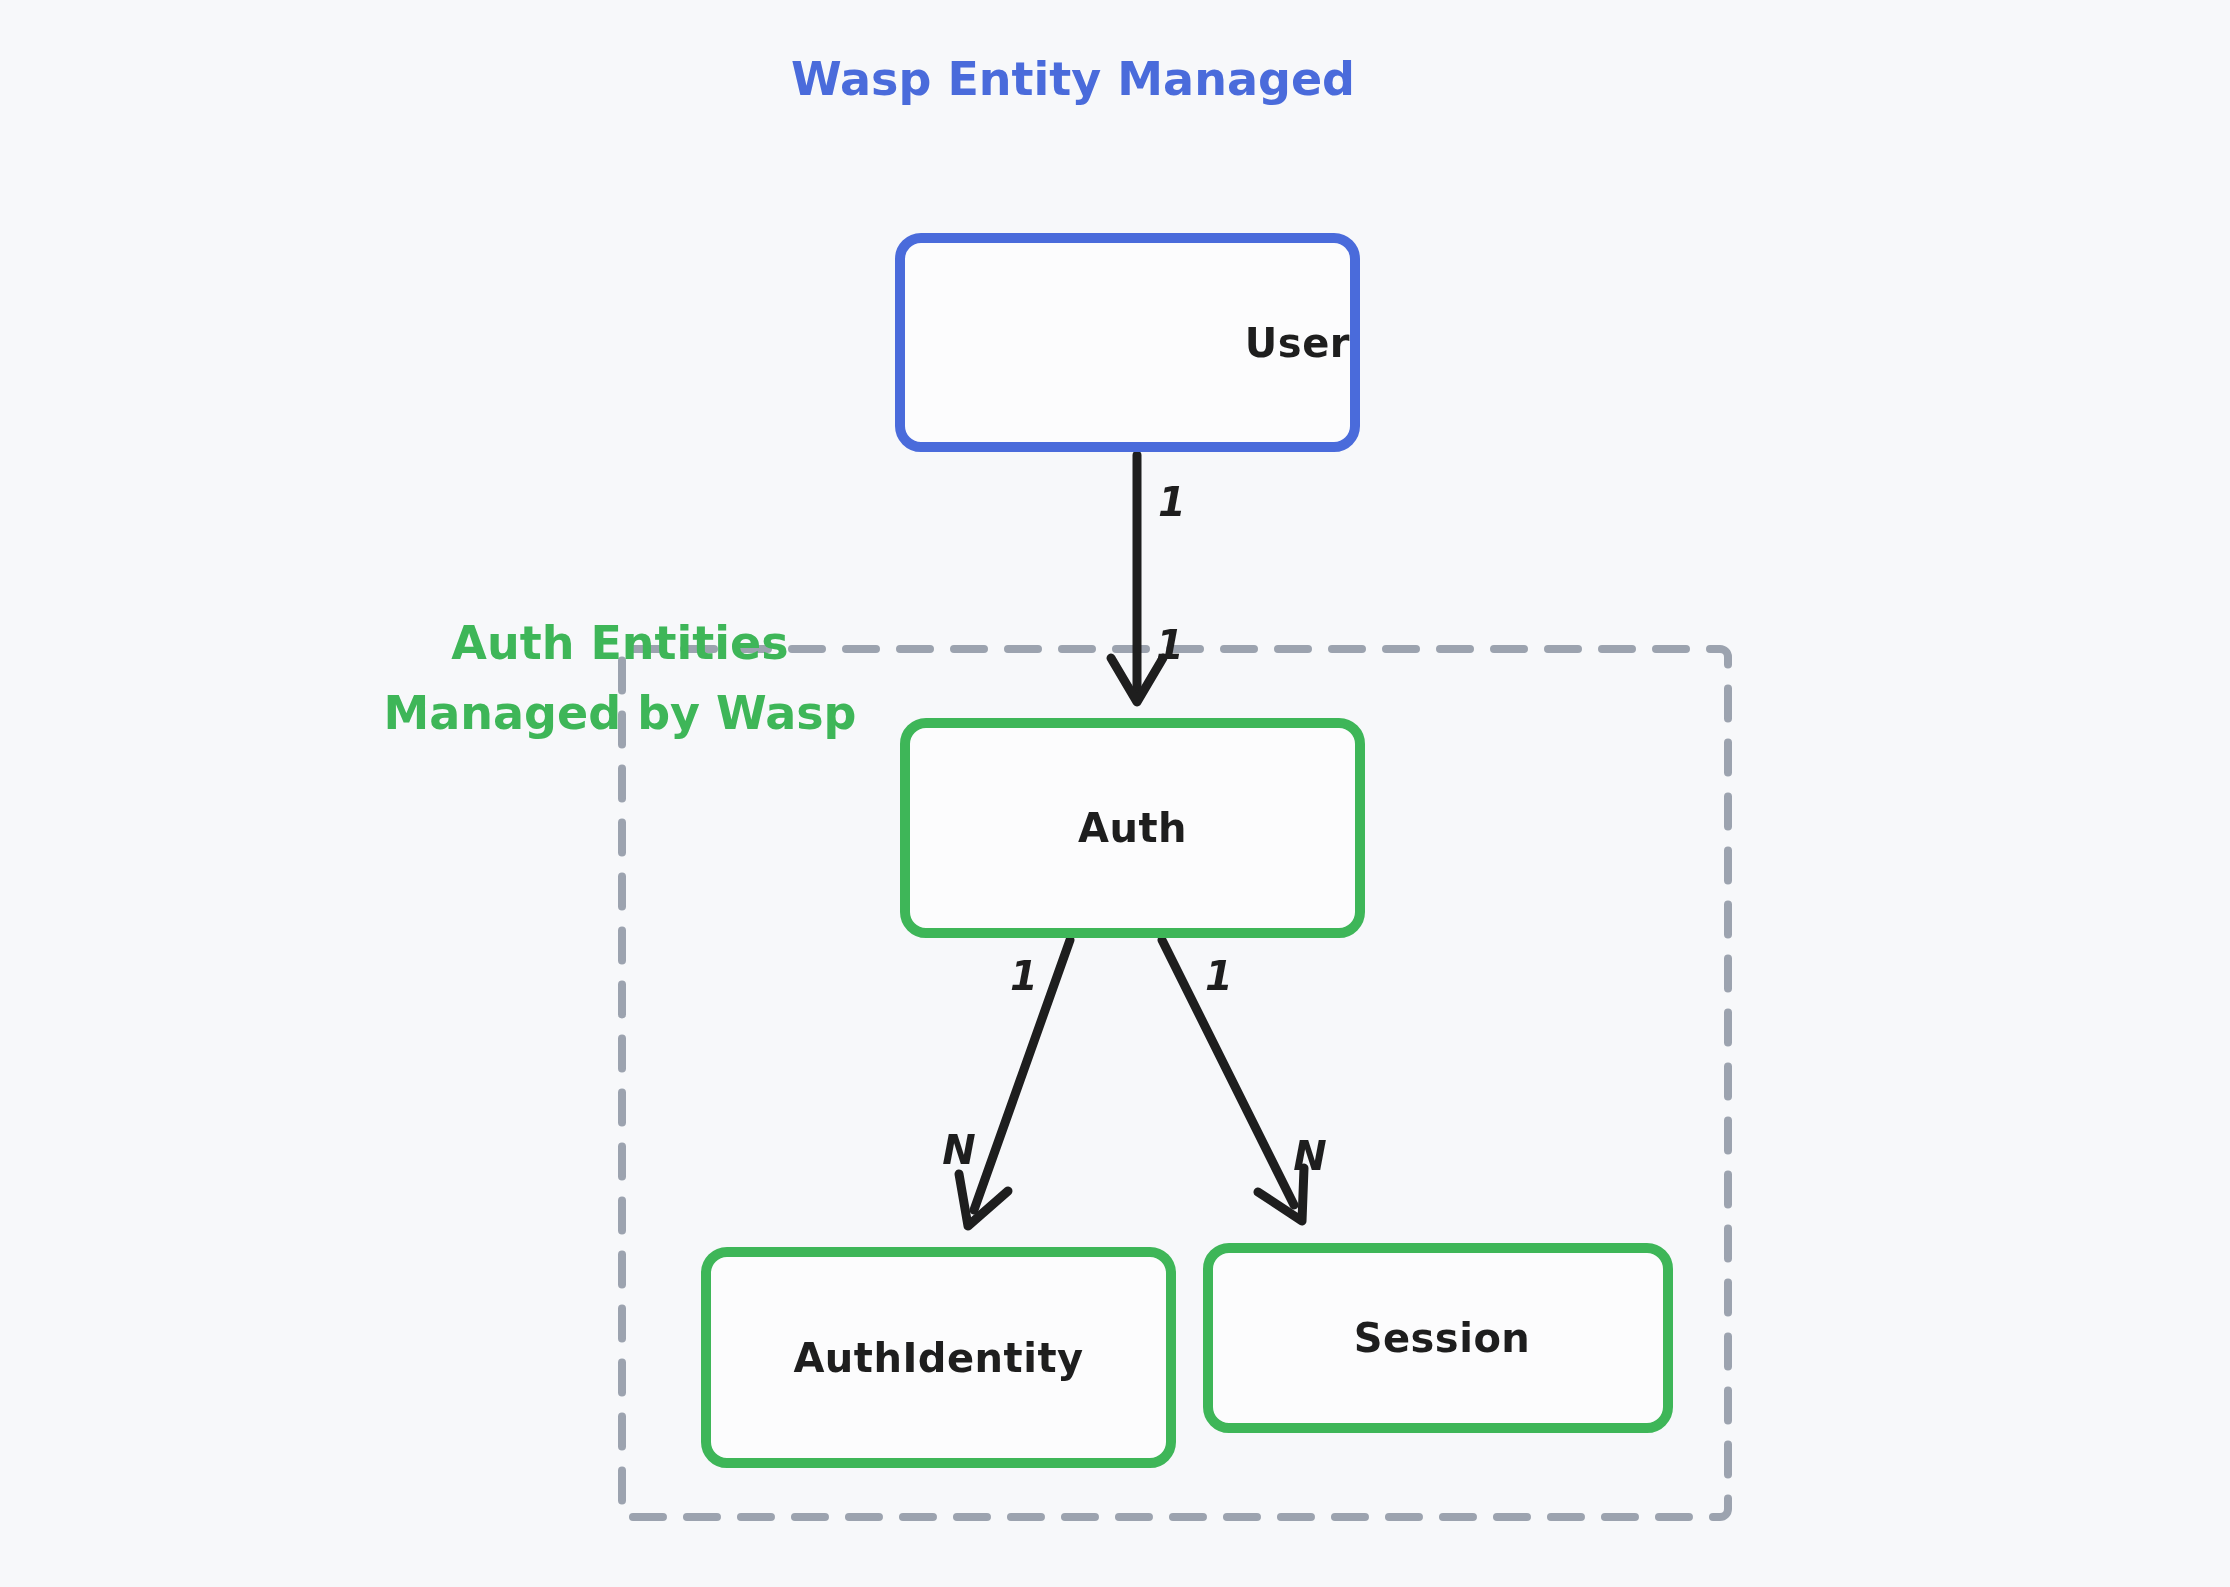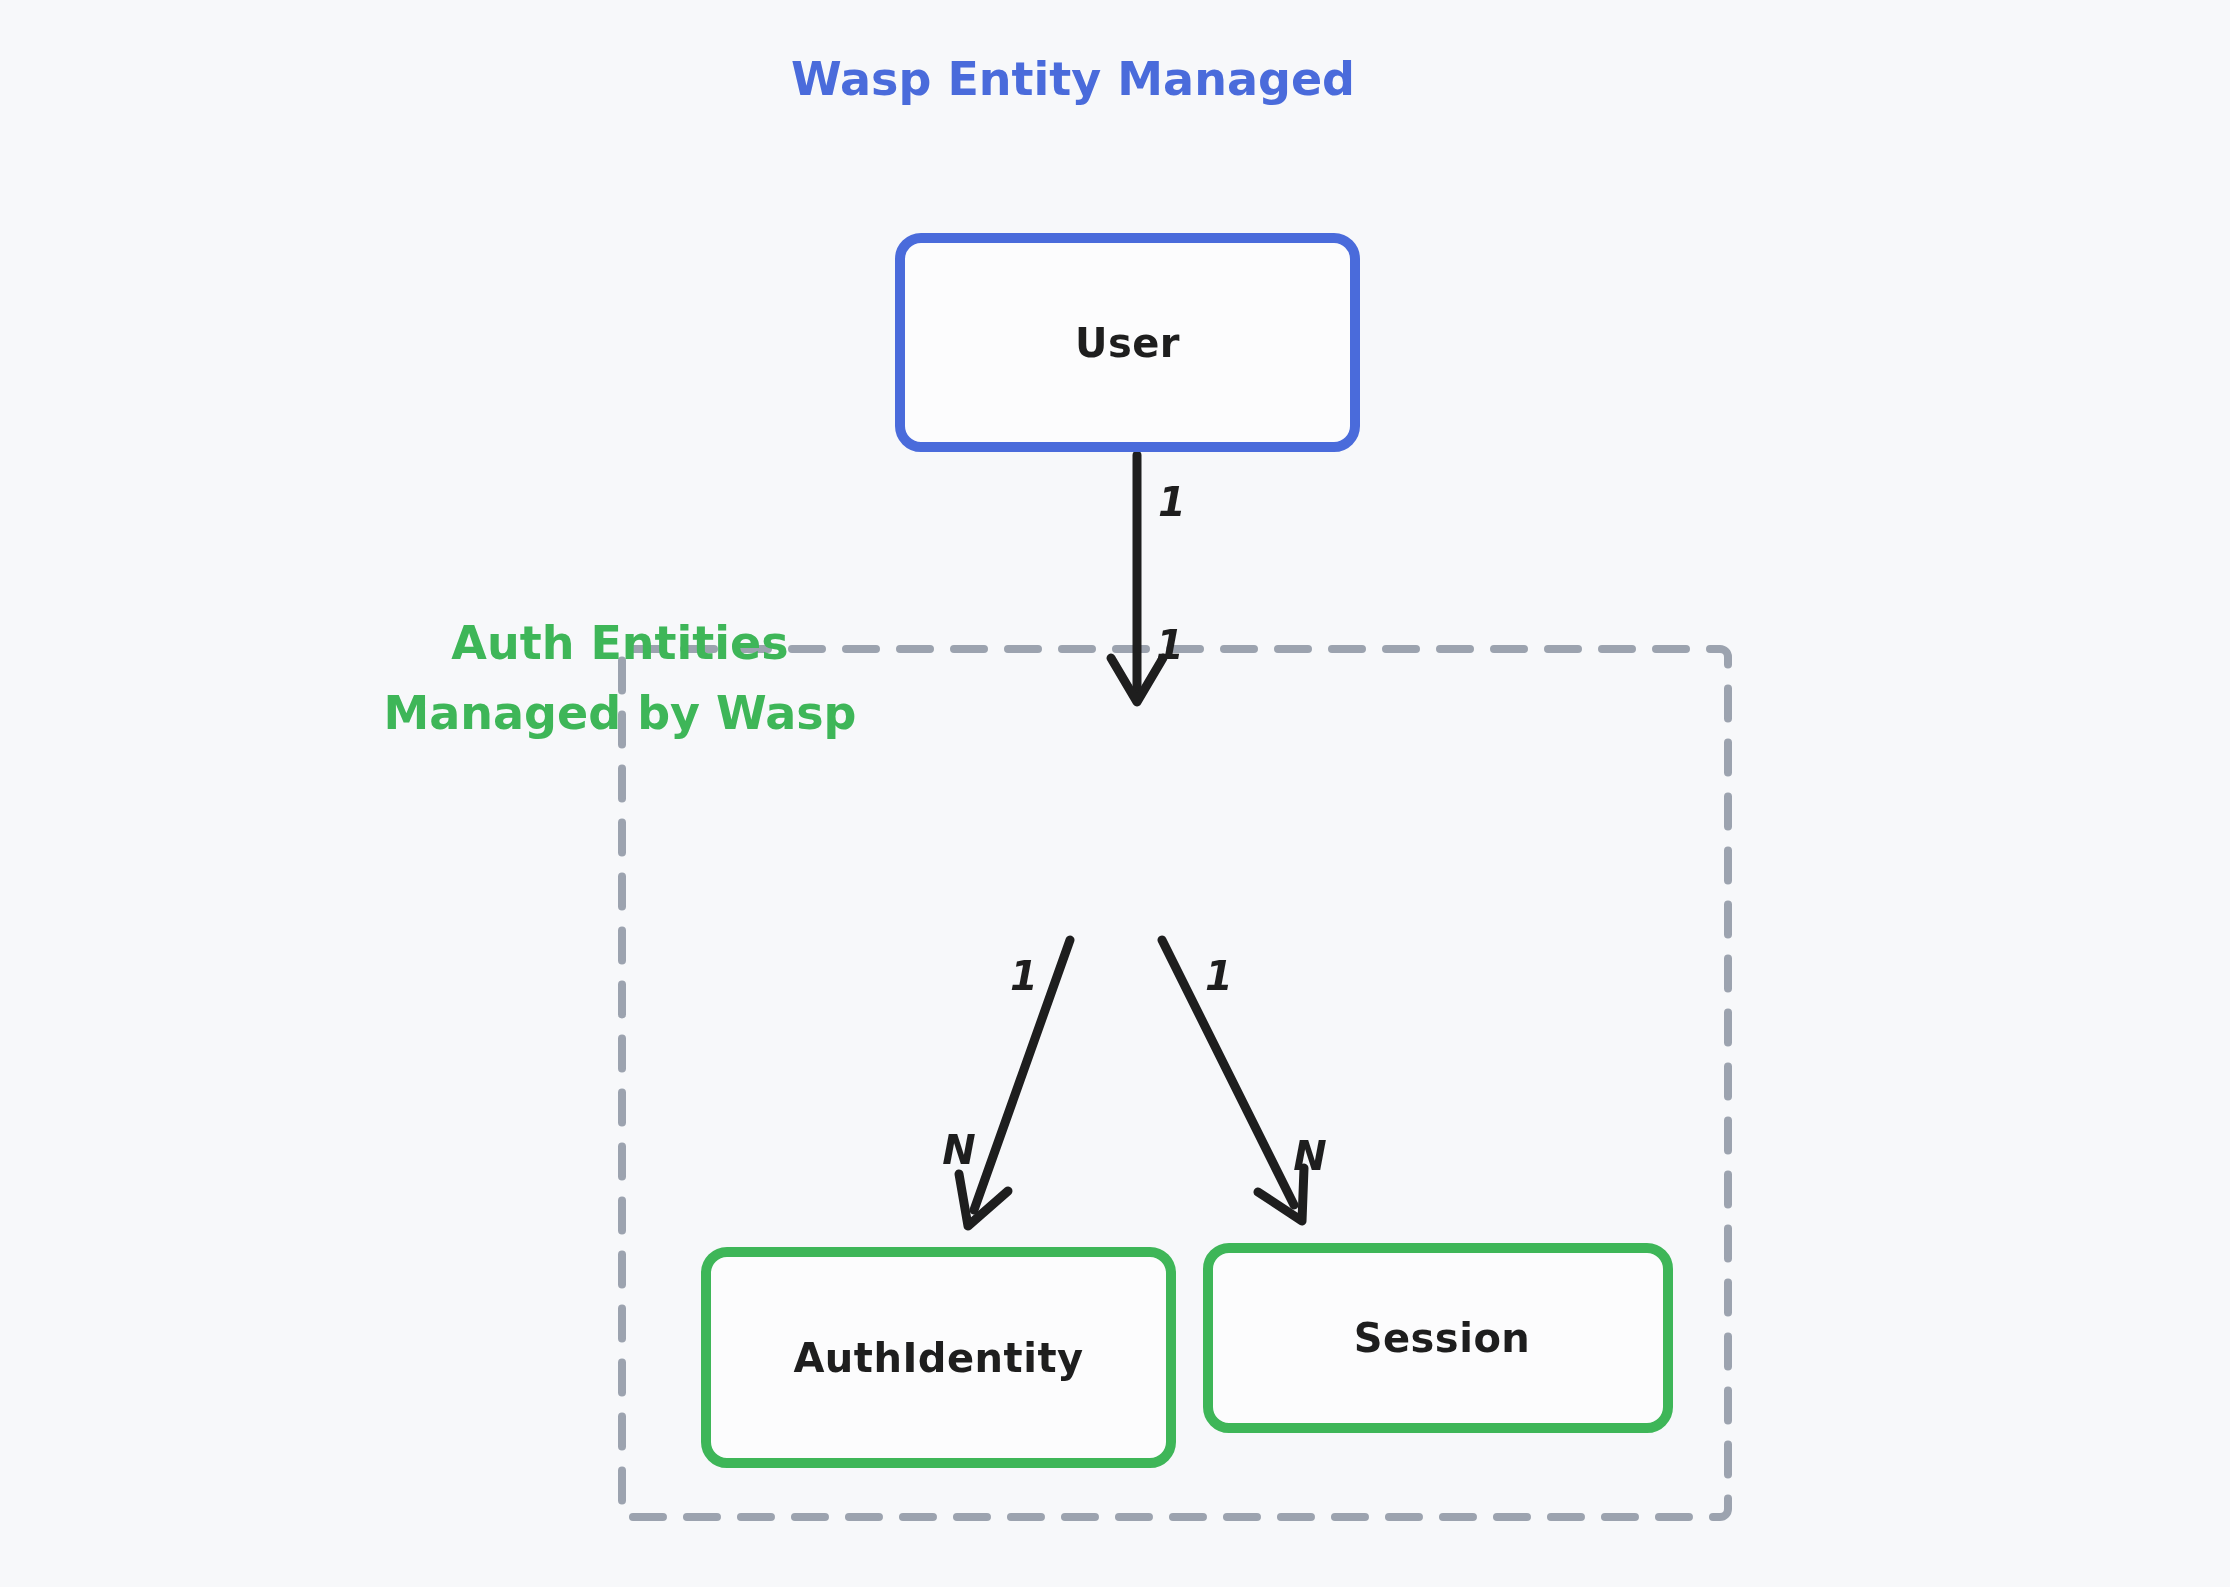--- a/index.html
+++ b/index.html
@@ -49,21 +49,21 @@
     align-items:center;
     justify-content:center;
     box-sizing:border-box;
   }
   .node-label{
     font-size:40px;
     font-weight:700;
     color:var(--ink);
     letter-spacing:0.5px;
   }
-  .node-user{ left:895px; top:233px; width:465px; height:219px; border:10px solid var(--blue); }
+  .node-user{ left:895px; top:233px; width:465px; height:219px; border:10px solid var(--blue);justify-content:flex-end; }
   .node-auth{ left:900px; top:718px; width:465px; height:220px; border:10px solid var(--green); }
   .node-authidentity{ left:685px; top:1247px; width:475px; height:221px; border:10px solid var(--green);margin-left:16px; }
   .node-session{ left:1203px; top:1243px; width:470px; height:190px; border:10px solid var(--green);padding-left:8px; }
   .annotation{
     position:absolute;
     text-align:center;
     font-weight:700;
     font-size:46px;
     line-height:70px;
     white-space:nowrap;
@@ -116,20 +116,23 @@
 
   <div class="annotation group-annotation">
     <div>Auth Entities</div>
     <div>Managed by Wasp</div>
   </div>
 
   <div class="node node-user">
     <span class="node-label">User</span>
   </div>
 
+  <div class="node node-auth">
+    <span class="node-label">Auth</span>
+  </div>
 
   <div class="node node-authidentity">
     <span class="node-label">AuthIdentity</span>
   </div>
 
   <div class="node node-session">
     <span class="node-label">Session</span>
   </div>
 
   <span class="edge-label" style="left:1172px; top:502px;">1</span>

